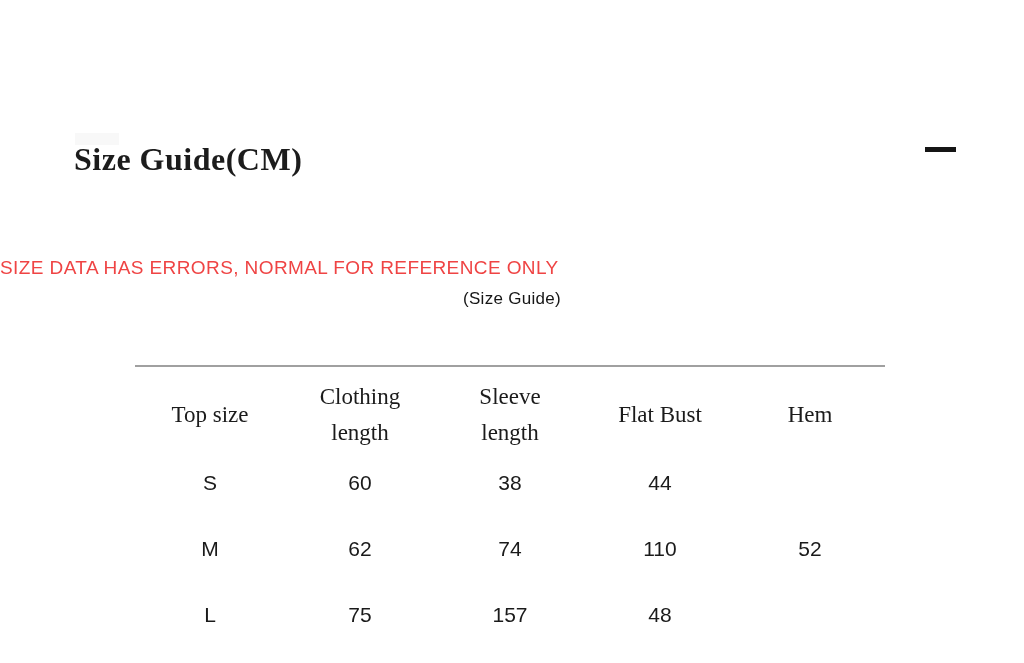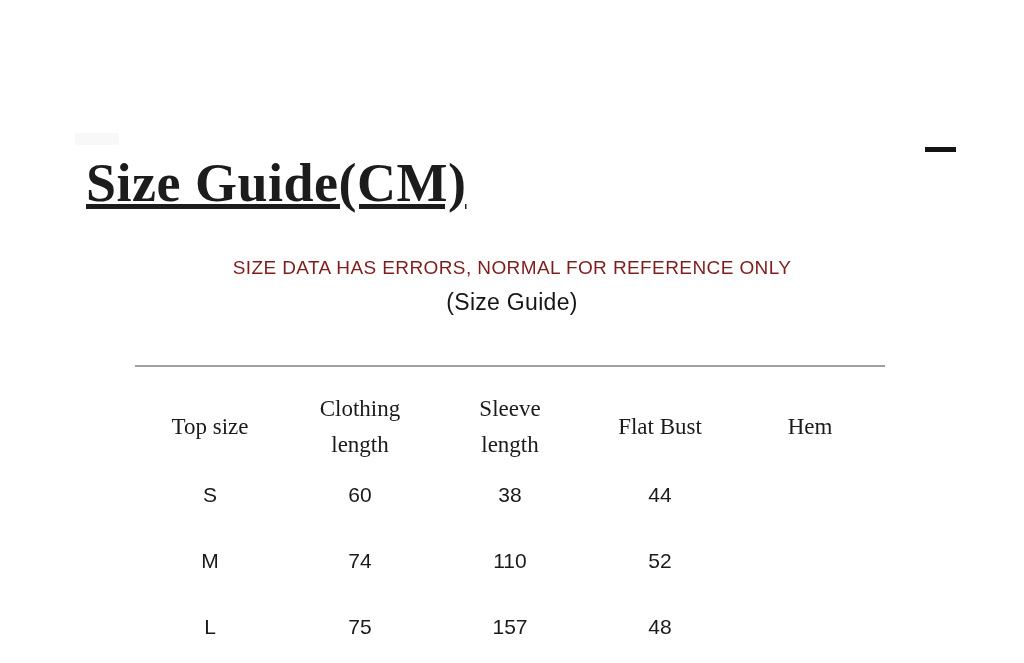--- a/index.html
+++ b/index.html
@@ -21,76 +21,75 @@
     left: 75px;
     top: 133px;
     width: 44px;
     height: 12px;
     background: #f8f8f8;
   }
   .page-title {
     position: absolute;
     left: 74px;
     top: 142px;
-    margin: 12px;
+    margin: 0;
     font-family: "Liberation Serif", serif;
     font-weight: 700;
-    font-size: 54px;
+    font-size: 32px;
     line-height: 1.1;
     color: #1c1c1c;
     letter-spacing: 0.5px;
     white-space: nowrap;
-    text-decoration: underline;
   }
   .collapse-dash {
     position: absolute;
     left: 925px;
     top: 147px;
     width: 31px;
     height: 5px;
     background: #151515;
     cursor: pointer;
   }
   .notice-line1 {
     position: absolute;
     left: 0;
     top: 257px;
     width: 1024px;
-    text-align: center;
+    text-align: left;
     font-size: 19px;
     font-weight: 400;
     letter-spacing: 0.4px;
-    color: #7f1d1d;
+    color: #ef4444;
     white-space: nowrap;
   }
   .notice-line2 {
     position: absolute;
     left: 0;
     top: 289px;
     width: 1024px;
     text-align: center;
-    font-size: 23px;
+    font-size: 17px;
     font-weight: 400;
     letter-spacing: 0.3px;
     color: #161616;
     white-space: nowrap;
   }
   .size-table {
     position: absolute;
     left: 135px;
     top: 365px;
     width: 750px;
     border-top: 2px solid #a0a0a0;
   }
   .header-row {
     display: grid;
     grid-template-columns: repeat(5, 1fr);
     align-items: center;
     min-height: 70px;
-    padding-top: 24px;
+    padding-top: 12px;
     box-sizing: border-box;
   }
   .header-cell {
     text-align: center;
     font-family: "Liberation Serif", serif;
     font-size: 23px;
     font-weight: 400;
     color: #1b1b1b;
     line-height: 1.55;
   }
@@ -139,20 +138,21 @@
 
     <div class="data-row">
       <div class="data-cell">S</div>
       <div class="data-cell">60</div>
       <div class="data-cell">38</div>
       <div class="data-cell">44</div>
     </div>
 
     <div class="data-row">
       <div class="data-cell">M</div>
+      <div class="data-cell">62</div>
       <div class="data-cell">74</div>
       <div class="data-cell">110</div>
       <div class="data-cell">52</div>
     </div>
 
     <div class="data-row">
       <div class="data-cell">L</div>
       <div class="data-cell">75</div>
       <div class="data-cell">157</div>
       <div class="data-cell">48</div>

